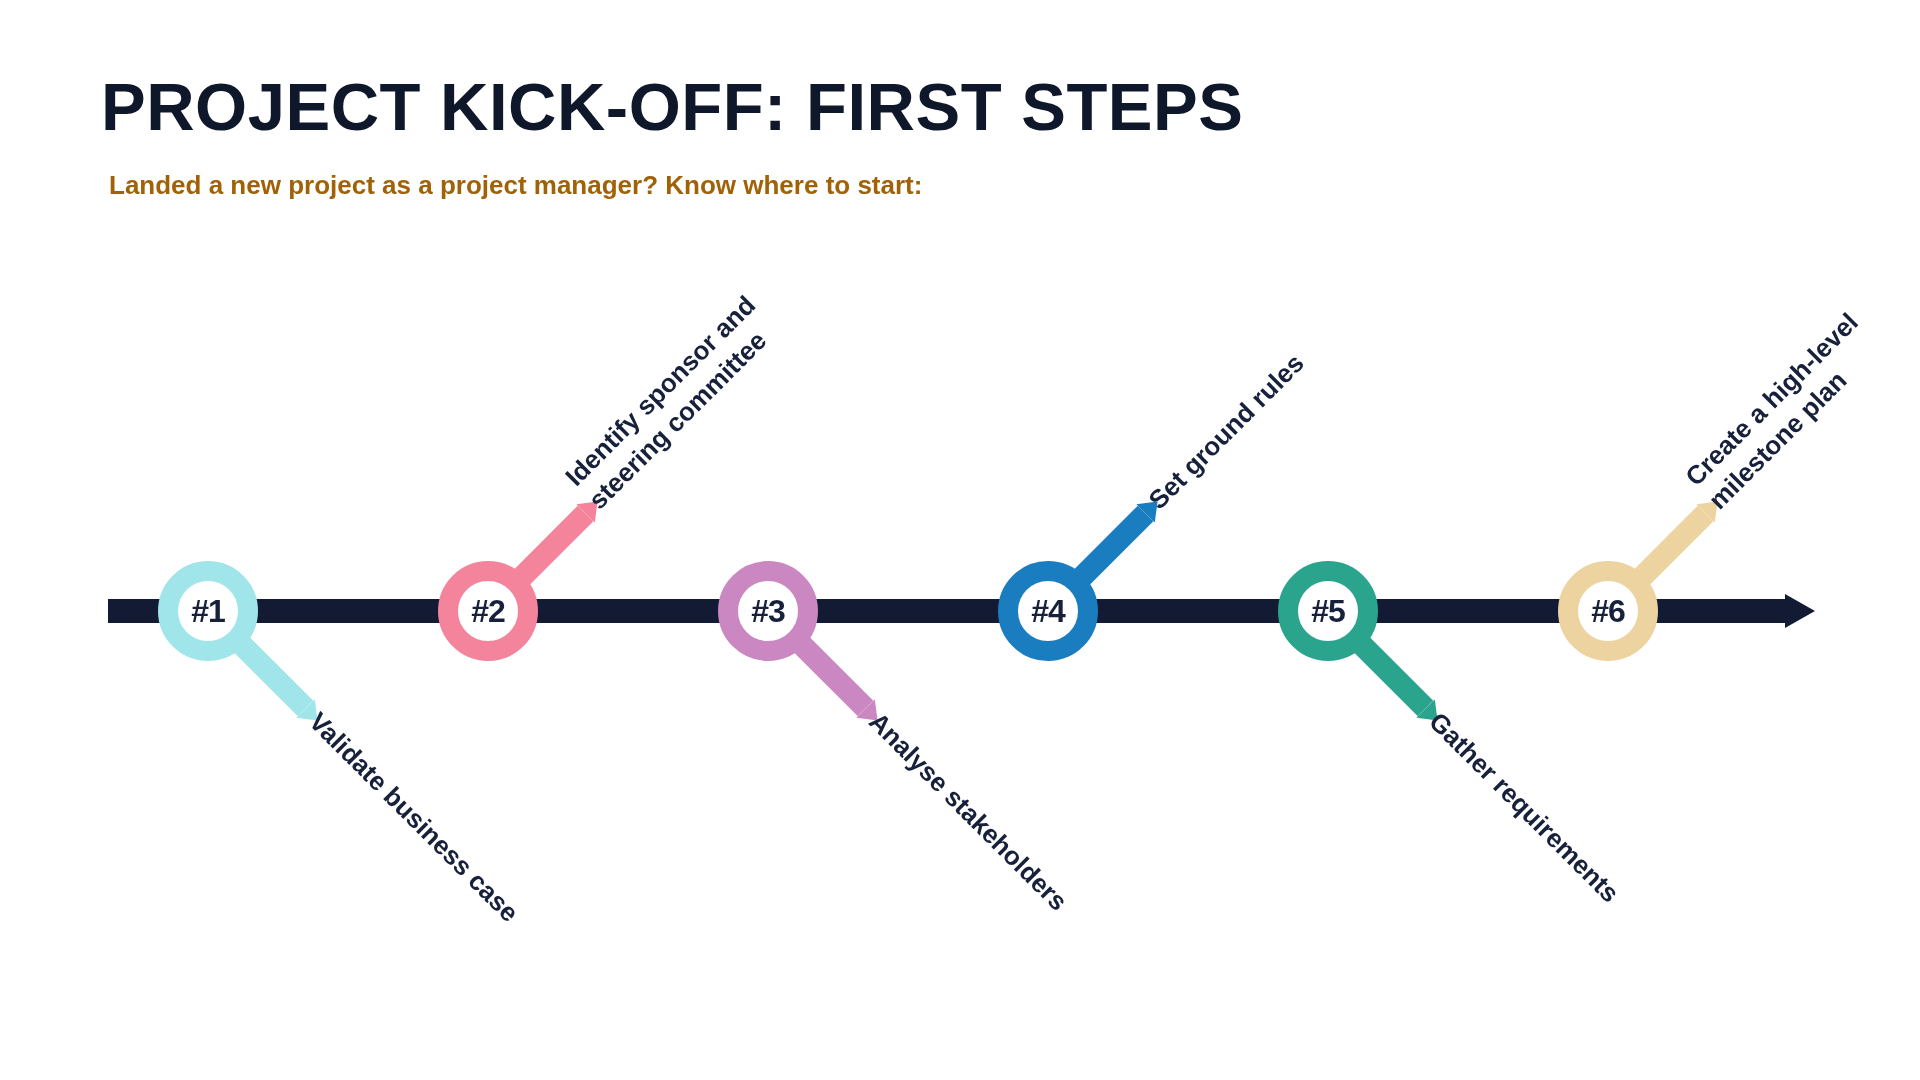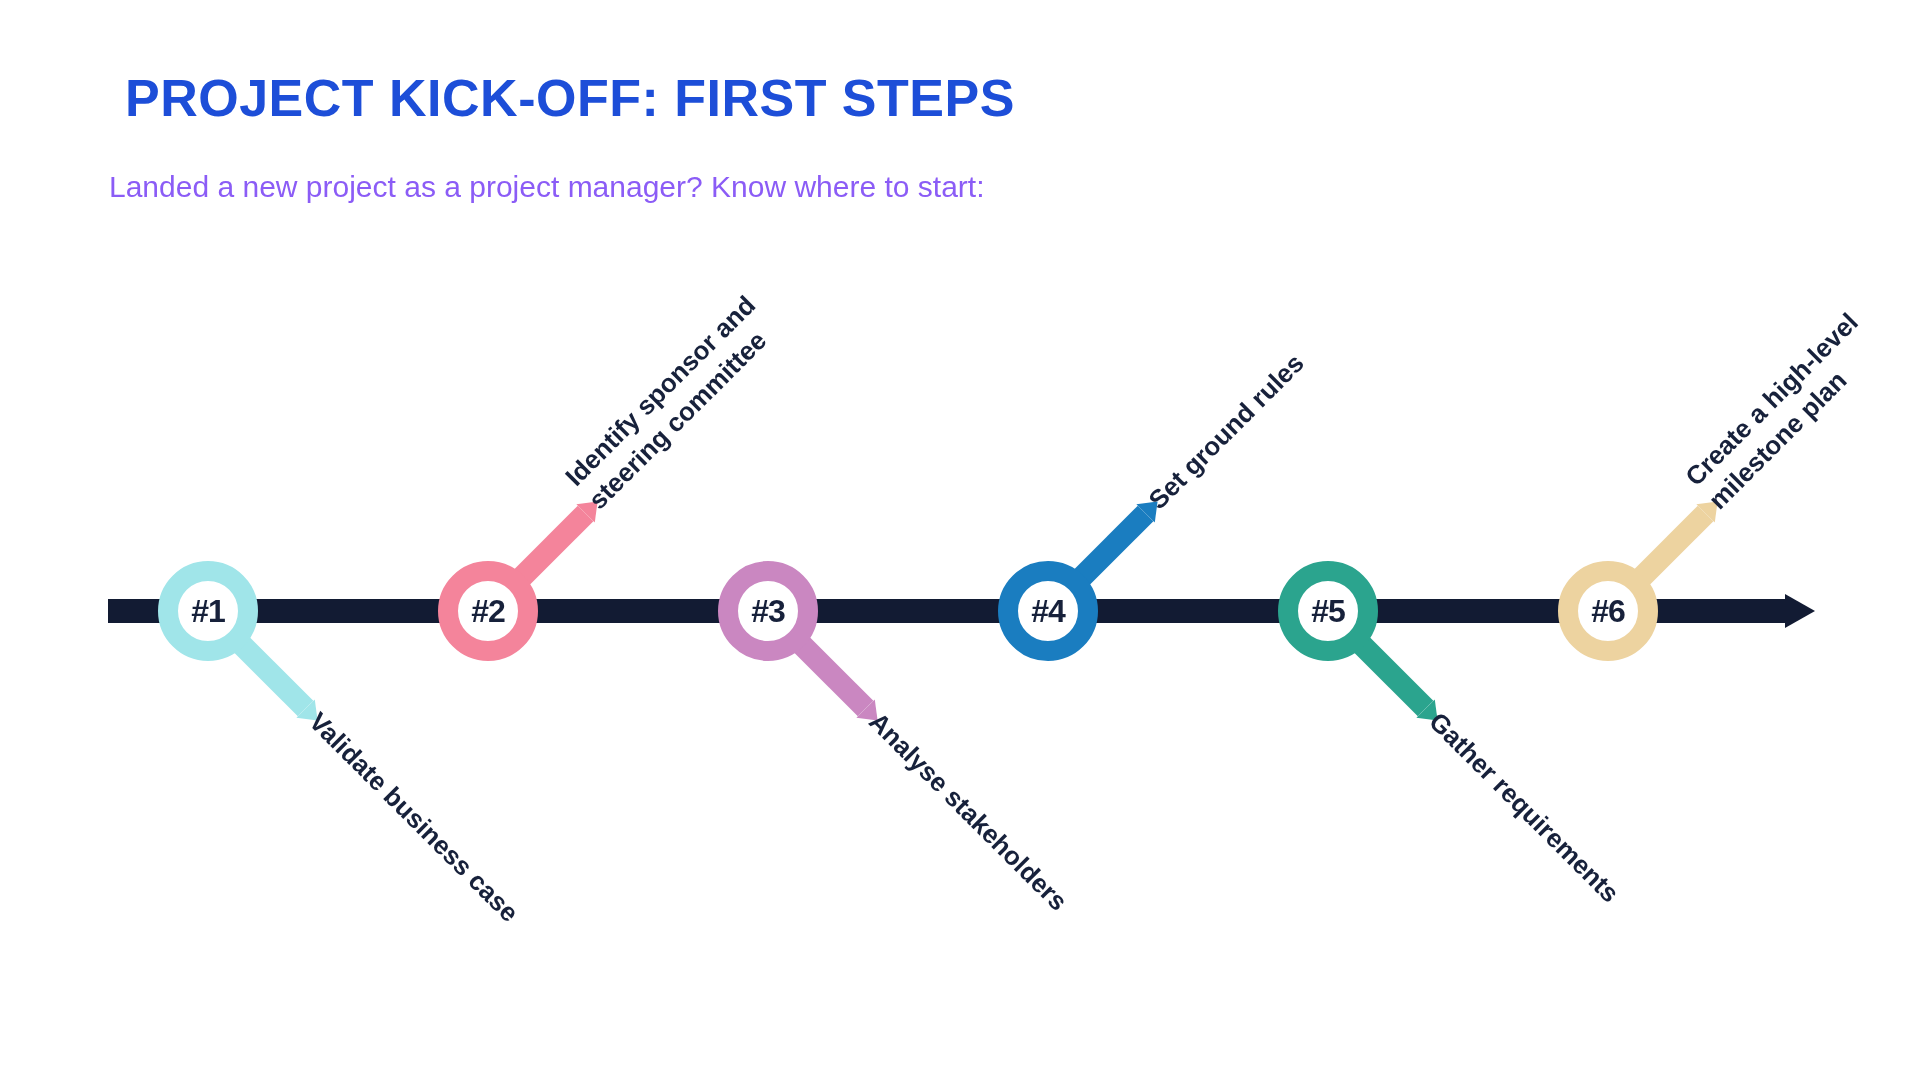--- a/index.html
+++ b/index.html
@@ -13,35 +13,35 @@
   }
   .canvas {
     position: relative;
     width: 1920px;
     height: 1080px;
     background: #ffffff;
     overflow: hidden;
   }
   .title {
     position: absolute;
-    left: 125px;
+    left: 101px;
     top: 68px;
-    font-size: 52px;
+    font-size: 67px;
     font-weight: 800;
     letter-spacing: 0.5px;
-    color: #1d4ed8;
+    color: #0f172a;
     white-space: nowrap;
   }
   .subtitle {
     position: absolute;
     left: 109px;
     top: 170px;
-    font-size: 30px;
-    font-weight: 400;
-    color: #8b5cf6;
+    font-size: 26px;
+    font-weight: 700;
+    color: #a16207;
     white-space: nowrap;
   }
   .tl-line {
     position: absolute;
     left: 108px;
     top: 599px;
     width: 1677px;
     height: 24px;
     background: #121b33;
     z-index: 0;

